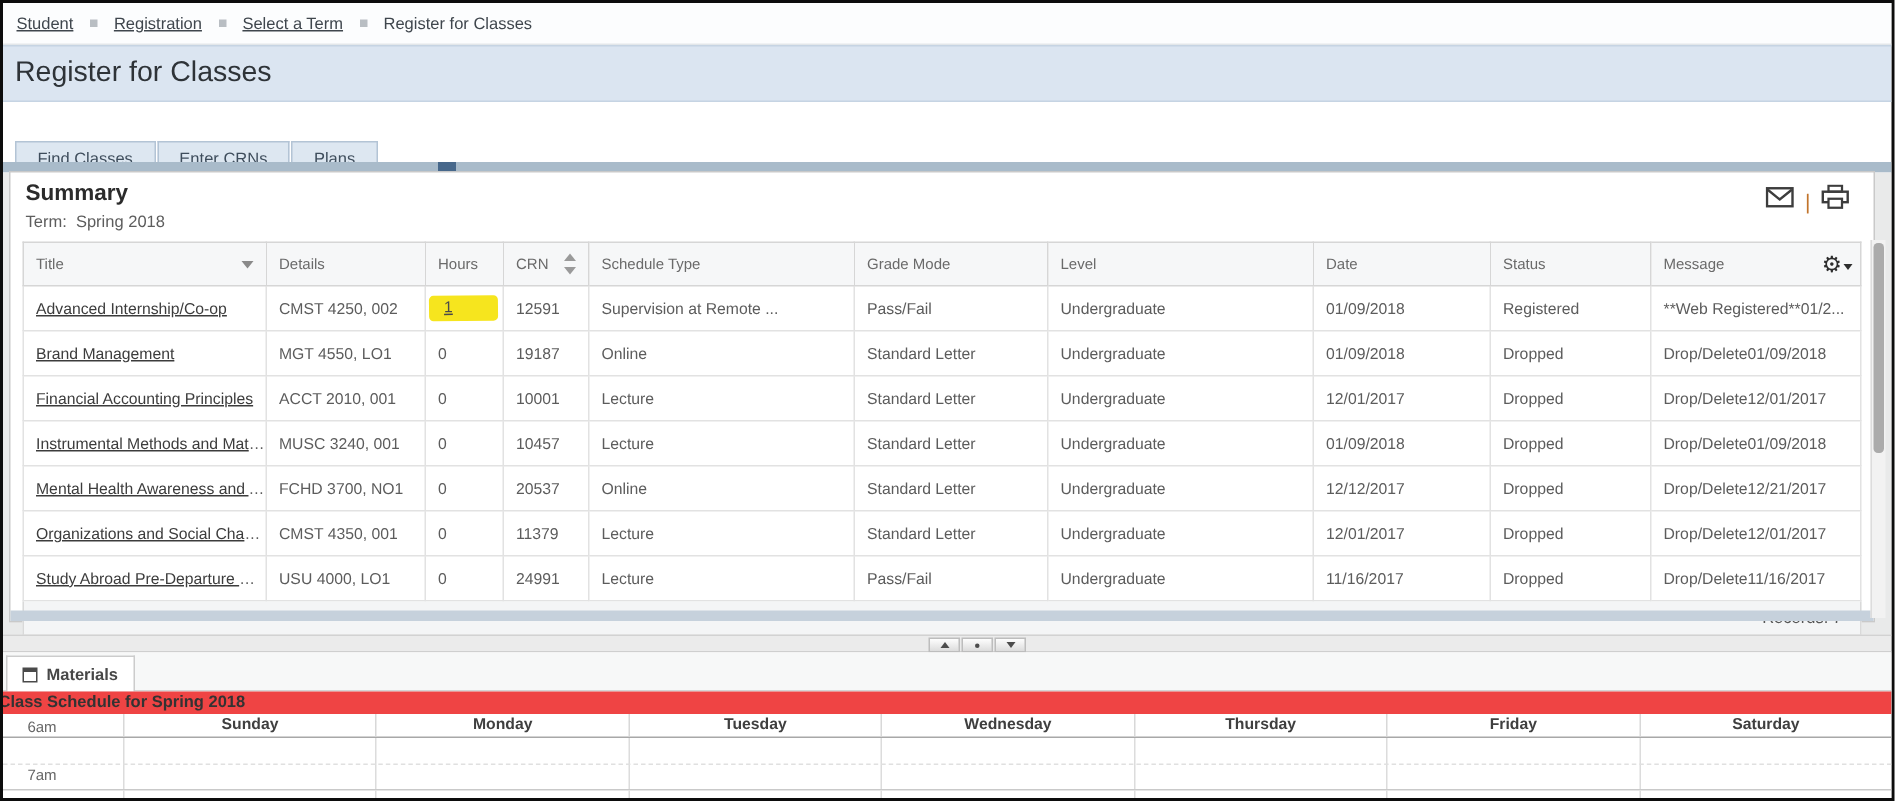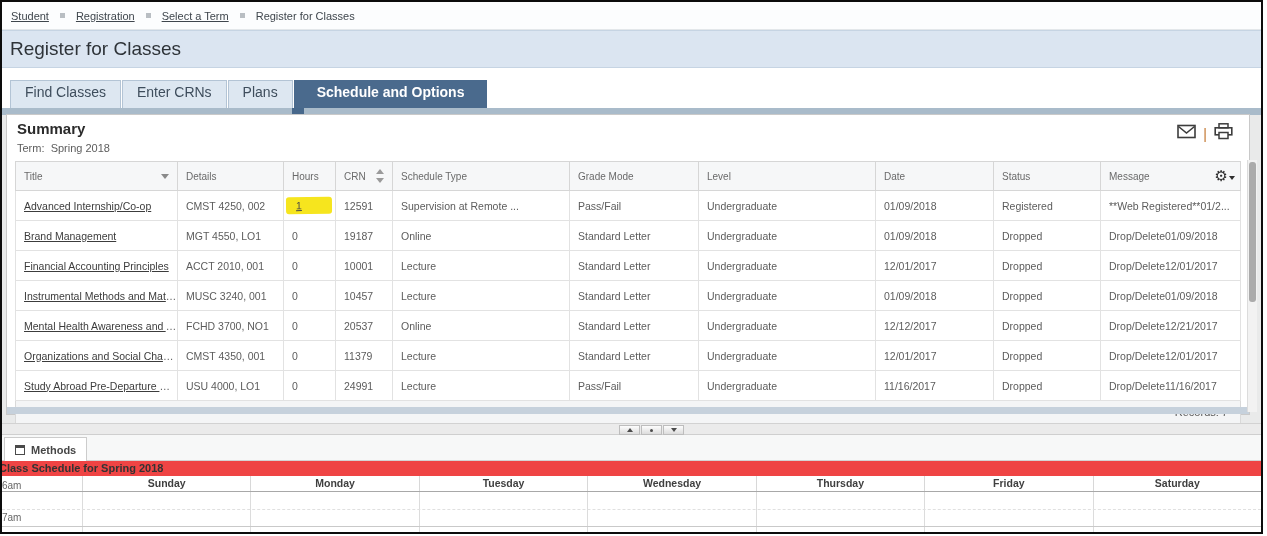--- a/index.html
+++ b/index.html
@@ -14,21 +14,21 @@
   .bc-item.link{text-decoration:underline;cursor:pointer;}
   .bc-sep{width:5px;height:5px;background:#b9bec3;display:inline-block;margin:0 11px;}
 
   
   .title-bar{position:absolute;left:0;top:28px;width:100%;height:38px;background:#dbe5f1;border-top:1px solid #c6d4e3;border-bottom:1px solid #c6d4e3;
              display:flex;align-items:center;box-sizing:border-box;}
   .page-title{font-size:19px;color:#2e3338;margin-left:8px;}
 
   
   .tabs-row{position:absolute;left:0;top:82px;height:24px;width:100%;display:flex;align-items:flex-end;padding-left:8px;box-sizing:border-box;}
-  .tab{height:28px;line-height:22px;padding:0 14px;font-size:14px;color:#3e4d5c;background:#dde7f1;
+  .tab{height:14px;line-height:22px;padding:0 14px;font-size:11px;color:#3e4d5c;background:#dde7f1;
        border:1px solid #b3c4d5;border-bottom:none;margin-right:1px;box-sizing:border-box;cursor:pointer;white-space:nowrap;}
   .tab.active{background:#4a6a8d;color:#ffffff;font-weight:bold;border-color:#4a6a8d;padding:0 22px;}
   .tab-strip{position:absolute;left:0;top:106px;width:100%;height:7px;background:#a9bbca;}
   .tab-notch{position:absolute;top:106px;left:290px;width:12px;height:10px;background:#47688b;}
 
   
   .main{position:absolute;left:0;top:113px;width:100%;height:308px;background:#e9eaea;}
   .card{position:absolute;left:4px;top:-1px;width:1244px;height:301px;background:#ffffff;border:1px solid #c9c9c9;box-sizing:border-box;}
   .card-head{position:absolute;left:0;top:0;width:100%;height:46px;}
   .summary-title{position:absolute;left:10px;top:5px;font-size:15px;font-weight:bold;color:#2b2b2b;}
@@ -78,21 +78,21 @@
   .cal-ico{width:10px;height:10px;border:1px solid #4a4a4a;border-top:3px solid #4a4a4a;box-sizing:border-box;margin-right:6px;}
   .list-ico{width:11px;height:2px;background:#4a4a4a;box-shadow:0 3px 0 #4a4a4a,0 6px 0 #4a4a4a;margin:-5px 7px 0 0;}
   .sched-title{position:absolute;left:0;top:26px;width:100%;height:15px;background:#ef4444;font-size:11px;font-weight:bold;color:#333;
                line-height:15px;text-indent:-3px;}
   .cal{position:absolute;left:0;top:41px;width:100%;height:56px;}
   .cal-hdr{display:grid;grid-template-columns:80px repeat(7,1fr);height:15px;border-bottom:1px solid #a8a8a8;}
   .cal-hdr .dcell{font-size:10.5px;font-weight:bold;color:#3f3f3f;text-align:center;line-height:14px;border-left:1px solid #d8d8d8;}
   .cal-row{display:grid;grid-template-columns:80px repeat(7,1fr);height:34px;border-bottom:1px solid #c9c9c9;position:relative;}
   .cal-row .ccell{border-left:1px solid #dcdcdc;}
   .cal-row .dash{position:absolute;left:0;top:17px;width:100%;border-top:1px dashed #e0e0e0;}
-  .tlabel{position:absolute;width:52px;text-align:left;font-size:10px;color:#666;}
+  .tlabel{position:absolute;width:52px;text-align:center;font-size:10px;color:#666;}
 </style>
 </head>
 <body>
 
 <div class="app">
 
   <div class="bc-bar">
       <span class="bc-item link">Student</span>
       <span class="bc-sep"></span>
       <span class="bc-item link">Registration</span>
@@ -103,21 +103,20 @@
     </div>
 
   <div class="title-bar">
     <span class="page-title">Register for Classes</span>
   </div>
 
   <div class="tabs-row">
       <div class="tab">Find Classes</div>
       <div class="tab">Enter CRNs</div>
       <div class="tab">Plans</div>
-      <div class="tab active">Schedule and Options</div>
     </div>
   <div class="tab-strip"></div>
   <div class="tab-notch"></div>
 
   <div class="main">
     <div class="card">
       <div class="card-head">
         <span class="summary-title">Summary</span>
         <span class="term-line">
           <span>Term:</span>&nbsp;
@@ -282,21 +281,21 @@
       <span class="split-btn">
           <i class="tri-d"></i>
         </span>
     </div>
   </div>
 
   <div class="sched">
     <div class="sched-tabs" id="sched-tabs">
         <div class="stab active" style="left: 2px;">
           <span class="cal-ico"></span>
-          <span>Methods</span>
+          <span>Materials</span>
         </div>
       </div>
     <div class="sched-title">Class Schedule for Spring 2018</div>
     <div class="cal">
       <div class="cal-hdr" id="cal-hdr">
         <div></div>
       <div class="dcell">Sunday</div>
           <div class="dcell">Monday</div>
           <div class="dcell">Tuesday</div>
           <div class="dcell">Wednesday</div>

